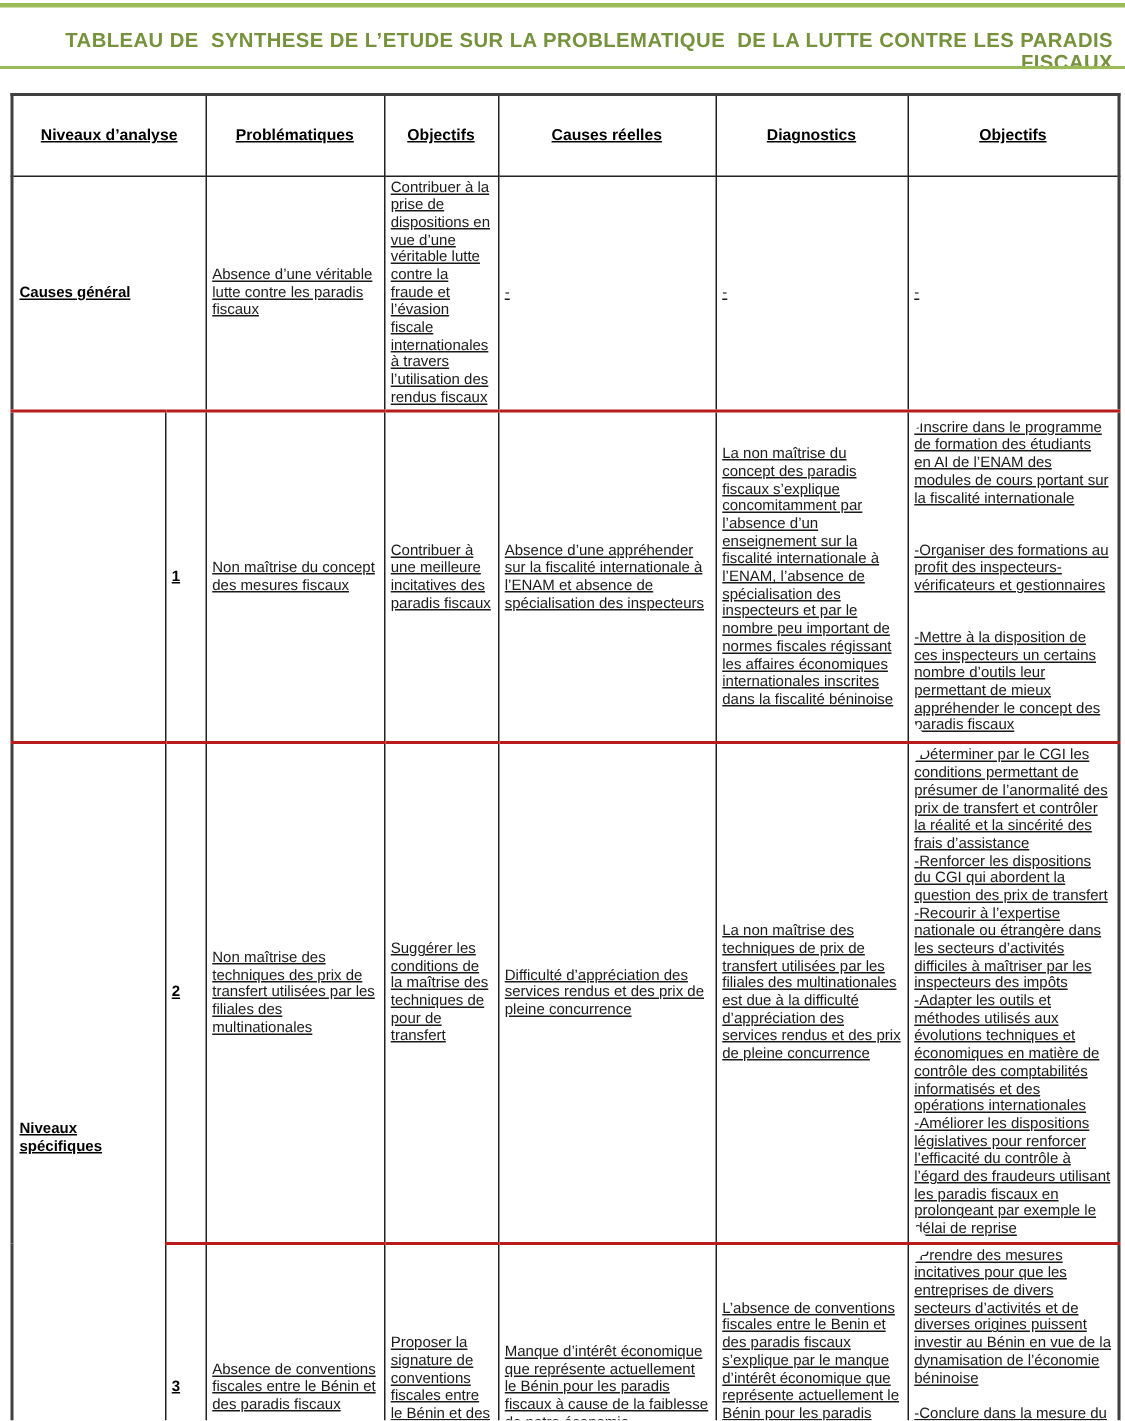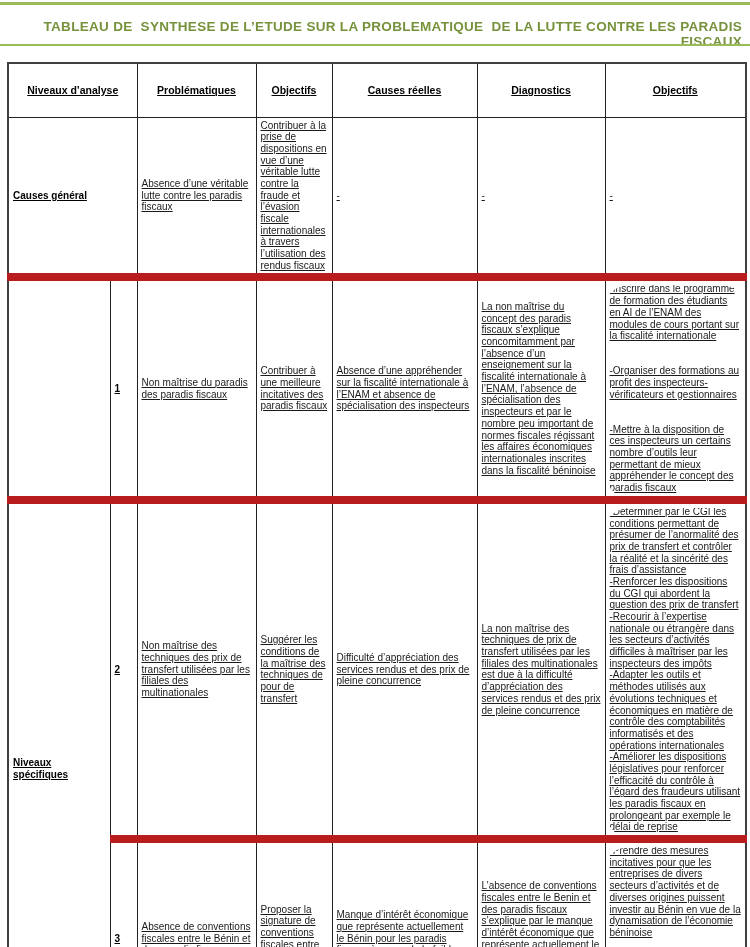--- a/index.html
+++ b/index.html
@@ -58,21 +58,21 @@
     font-weight:bold;
     text-align:center;
     font-size:10.5px;
     color:#000000;
   }
   tr.hdr{height:54px;}
   tr.general{height:123px;}
   tr.r1{height:221px;}
   tr.r2{height:286px;}
   tr.r3{height:192px;}
-  tr.sep td{border-top:8px solid #b91c1c;border-radius:26px;}
+  tr.sep td{border-top:2px solid #b91c1c;border-radius:26px;}
   td.level-general{
     text-align:center;
     font-weight:bold;
     font-size:10.5px;
     color:#000000;
   }
   td.level-specific{
     vertical-align:top;
     font-weight:bold;
     font-size:10.5px;
@@ -130,21 +130,21 @@
         <td class="justify">Absence d’une véritable lutte contre les paradis fiscaux</td>
         <td class="tight">Contribuer à la prise de dispositions en vue d’une véritable lutte contre la fraude et l’évasion fiscale internationales à travers l’utilisation des rendus fiscaux</td>
         <td class="dash">-</td>
         <td class="dash">-</td>
         <td class="dash">-</td>
       </tr>
 
       <tr class="r1 sep">
         <td></td>
         <td class="num">1</td>
-        <td class="justify">Non maîtrise du paradis des paradis fiscaux</td>
+        <td class="justify">Non maîtrise du concept des mesures fiscaux</td>
         <td>Contribuer à une meilleure incitatives des paradis fiscaux</td>
         <td>Absence d’une appréhender sur la fiscalité internationale à l’ENAM et absence de spécialisation des inspecteurs</td>
         <td>La non maîtrise du concept des paradis fiscaux s’explique concomitamment par l’absence d’un enseignement sur la fiscalité internationale à l’ENAM, l’absence de spécialisation des inspecteurs et par le nombre peu important de normes fiscales régissant les affaires économiques internationales inscrites dans la fiscalité béninoise</td>
         <td class="solutions">-Inscrire dans le programme de formation des étudiants en AI de l’ENAM des modules de cours portant sur la fiscalité internationale
 
 
 -Organiser des formations au profit des inspecteurs-vérificateurs et gestionnaires
 
 
 -Mettre à la disposition de ces inspecteurs un certains nombre d’outils leur permettant de mieux appréhender le concept des paradis fiscaux</td>

